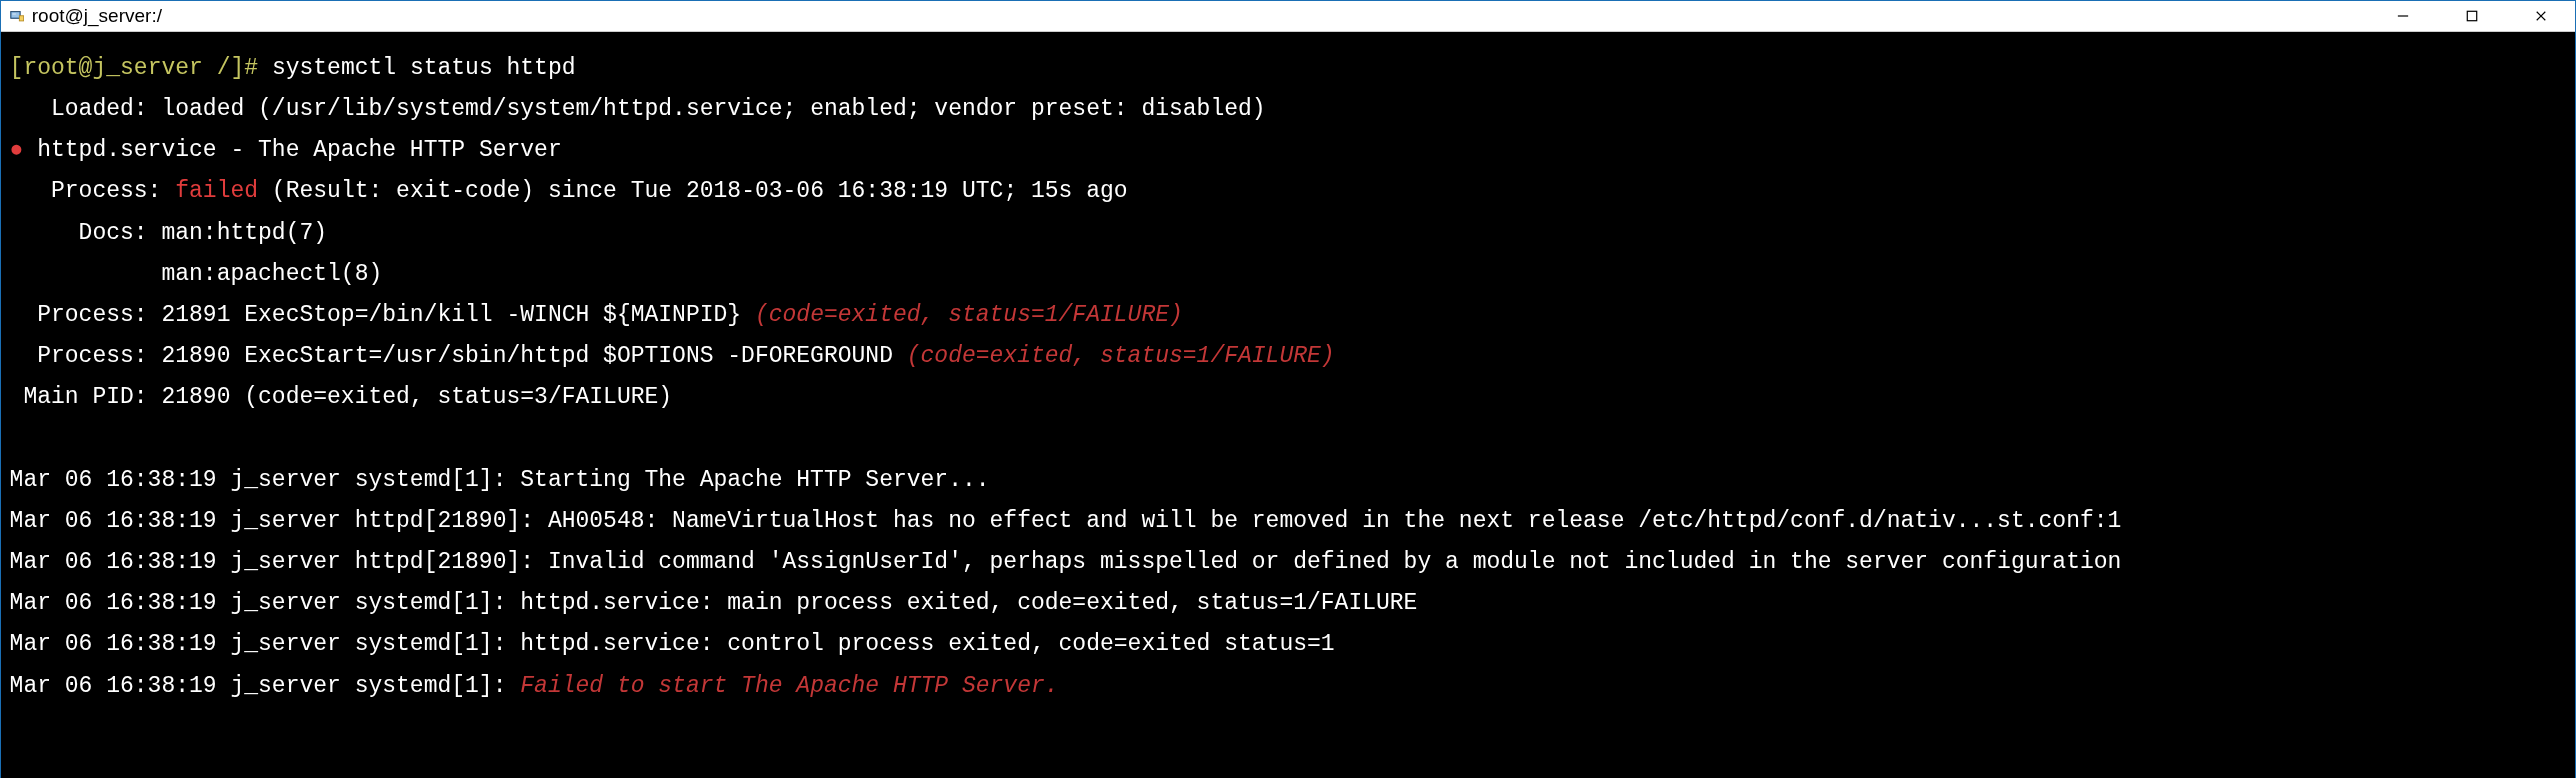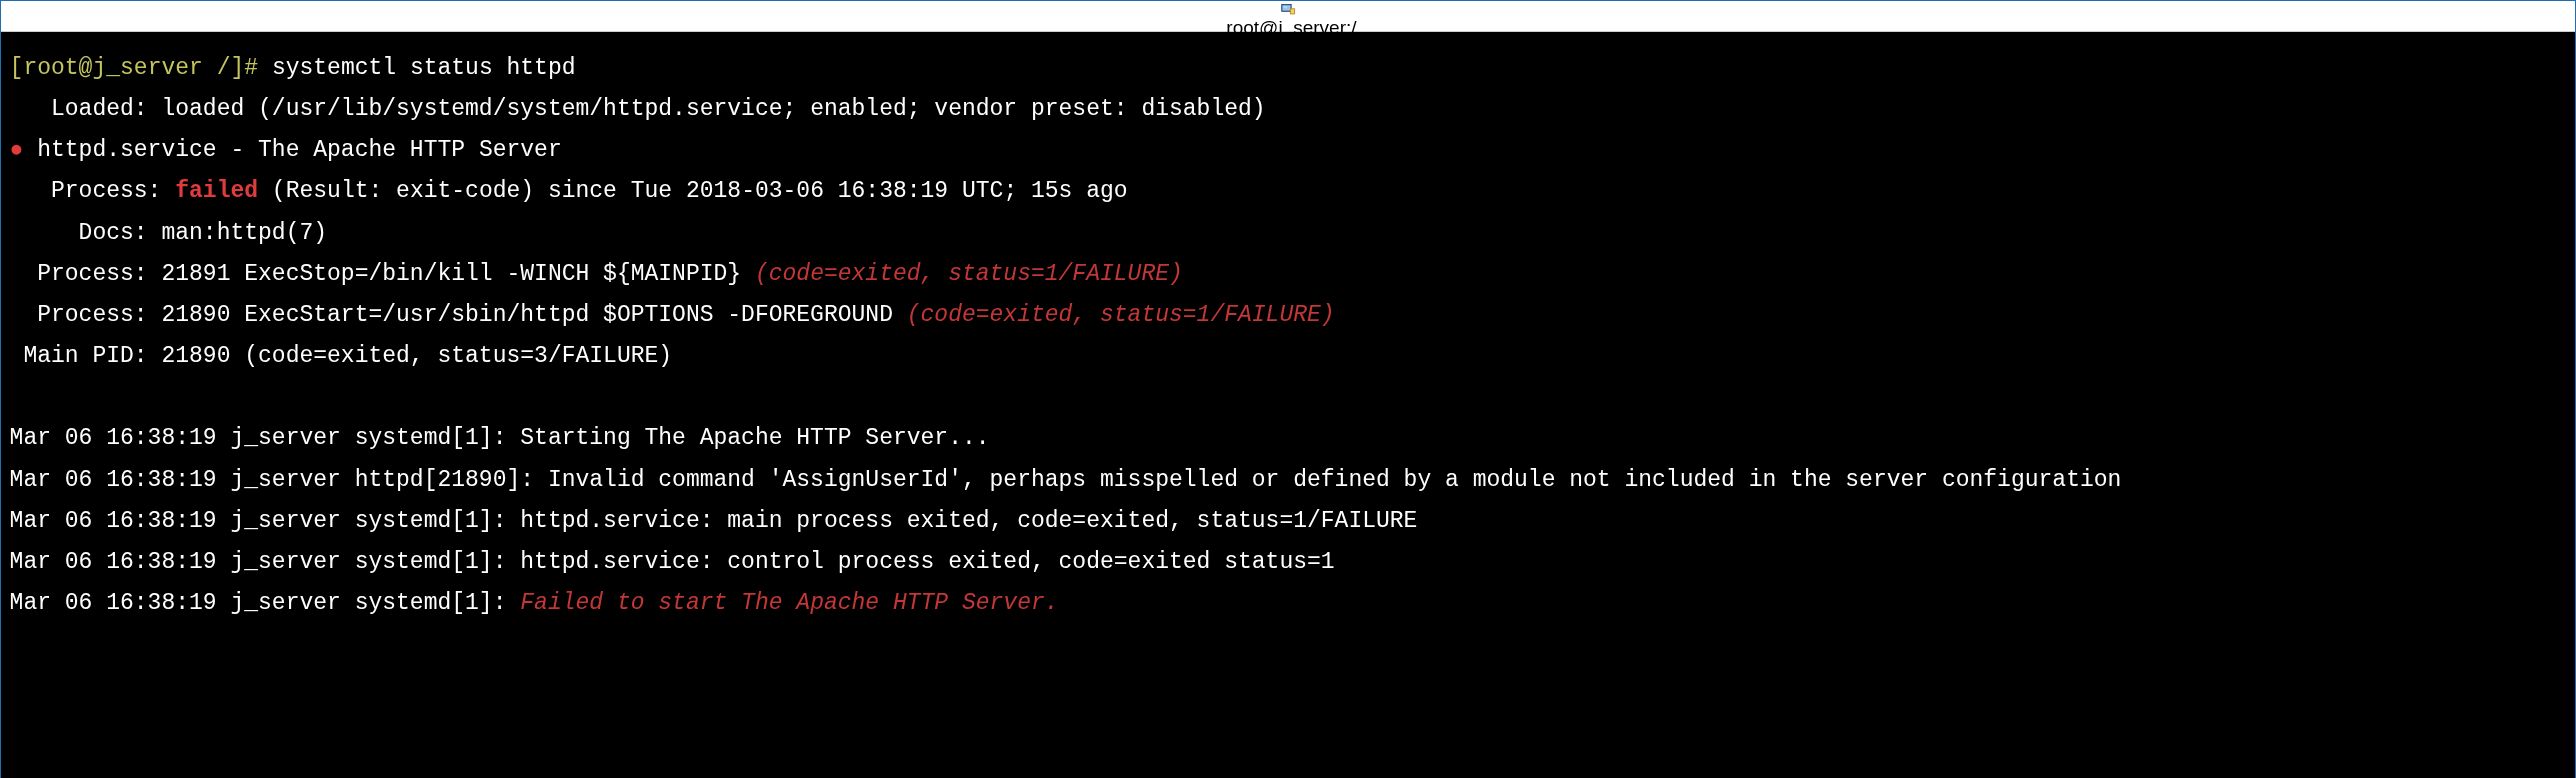--- a/index.html
+++ b/index.html
@@ -20,21 +20,20 @@
   }
   .titlebar {
     height: 31px;
     background: #fff;
     display: flex;
     align-items: center;
     padding: 0 0 0 6.9px;
     border-bottom: 0.9px solid #ccc;
     font-size: 19px;
     color: #000;
-    flex-direction: column;
   }
   .titlebar .icon {
     width: 17px;
     height: 17px;
     margin-right: 6.9px;
     display: inline-flex;
     align-items: center;
     justify-content: center;
   }
   .titlebar .title {
@@ -64,21 +63,21 @@
     font-family: Consolas, "Courier New", monospace;
     font-size: 23px;
     line-height: 20.6px;
     padding: 5.2px 8.6px;
     overflow: hidden;
     white-space: pre;
   }
   .terminal .line { white-space: pre; }
   .yellow { color: #c5c560; }
   .red { color: #c33737; font-style: italic; }
-  .bright-red { color: #e03c3c; font-weight: bold; }
+  .bright-red { color: #e03c3c; font-weight: normal; }
   .dot-red { color: #e03c3c; }
 </style>
 </head>
 <body>
 
 <div class="window">
   <div class="titlebar">
     <span class="icon">
       <svg width="15.5" height="15.5" viewBox="0 0 18 18">
         <rect x="2" y="4" width="11" height="8" fill="#4a7fb5" stroke="#26486b" stroke-width="1"></rect>
@@ -107,25 +106,27 @@
       </button>
     </div>
   </div>
 
   <div class="terminal">
 <div class="line"><span class="yellow">[</span><span class="yellow">root@j_server</span><span class="yellow"> /</span><span class="yellow">]# </span><span>systemctl status httpd</span></div>
 <div class="line"><span>   Loaded: </span><span>loaded (/usr/lib/systemd/system/httpd.service; enabled; vendor preset: disabled)</span></div>
 <div class="line"><span class="dot-red">● </span><span>httpd.service - The Apache HTTP Server</span></div>
 <div class="line"><span>   Process: </span><span class="bright-red">failed</span><span> (Result: exit-code) since Tue 2018-03-06 16:38:19 UTC; 15s ago</span></div>
 <div class="line">     Docs: man:httpd(7)</div>
+<div class="line">           man:apachectl(8)</div>
 <div class="line"><span>  Process: 21891 ExecStop=/bin/kill -WINCH ${MAINPID} </span><span class="red">(code=exited, status=1/FAILURE)</span></div>
 <div class="line"><span>  Process: 21890 ExecStart=/usr/sbin/httpd $OPTIONS -DFOREGROUND </span><span class="red">(code=exited, status=1/FAILURE)</span></div>
 <div class="line"> Main PID: 21890 (code=exited, status=3/FAILURE)</div>
 <div class="line"> </div>
 <div class="line">Mar 06 16:38:19 j_server systemd[1]: Starting The Apache HTTP Server...</div>
+<div class="line">Mar 06 16:38:19 j_server httpd[21890]: AH00548: NameVirtualHost has no effect and will be removed in the next release /etc/httpd/conf.d/nativ...st.conf:1</div>
 <div class="line">Mar 06 16:38:19 j_server httpd[21890]: Invalid command 'AssignUserId', perhaps misspelled or defined by a module not included in the server configuration</div>
 <div class="line">Mar 06 16:38:19 j_server systemd[1]: httpd.service: main process exited, code=exited, status=1/FAILURE</div>
 <div class="line">Mar 06 16:38:19 j_server systemd[1]: httpd.service: control process exited, code=exited status=1</div>
 <div class="line"><span>Mar 06 16:38:19 j_server systemd[1]: </span><span class="red">Failed to start The Apache HTTP Server.</span></div>
 
 
 
 
   </div>
 </div>

